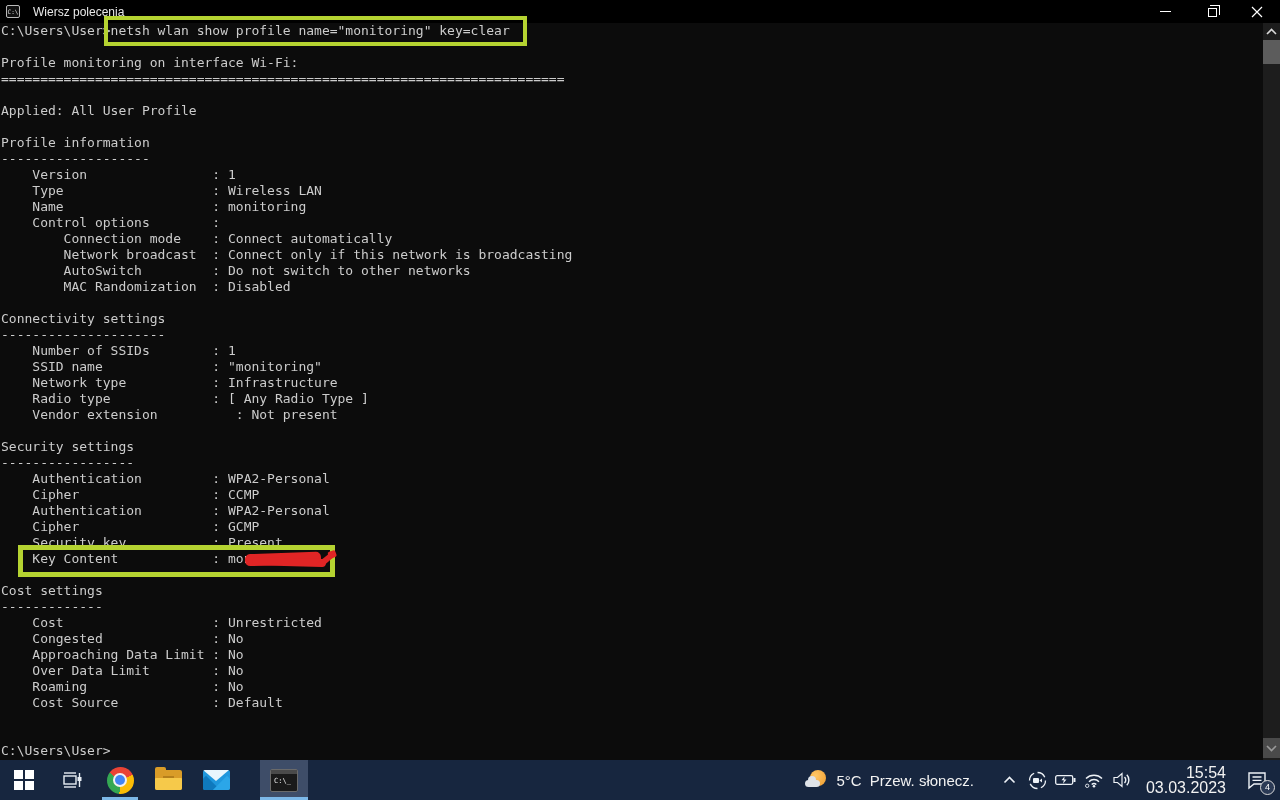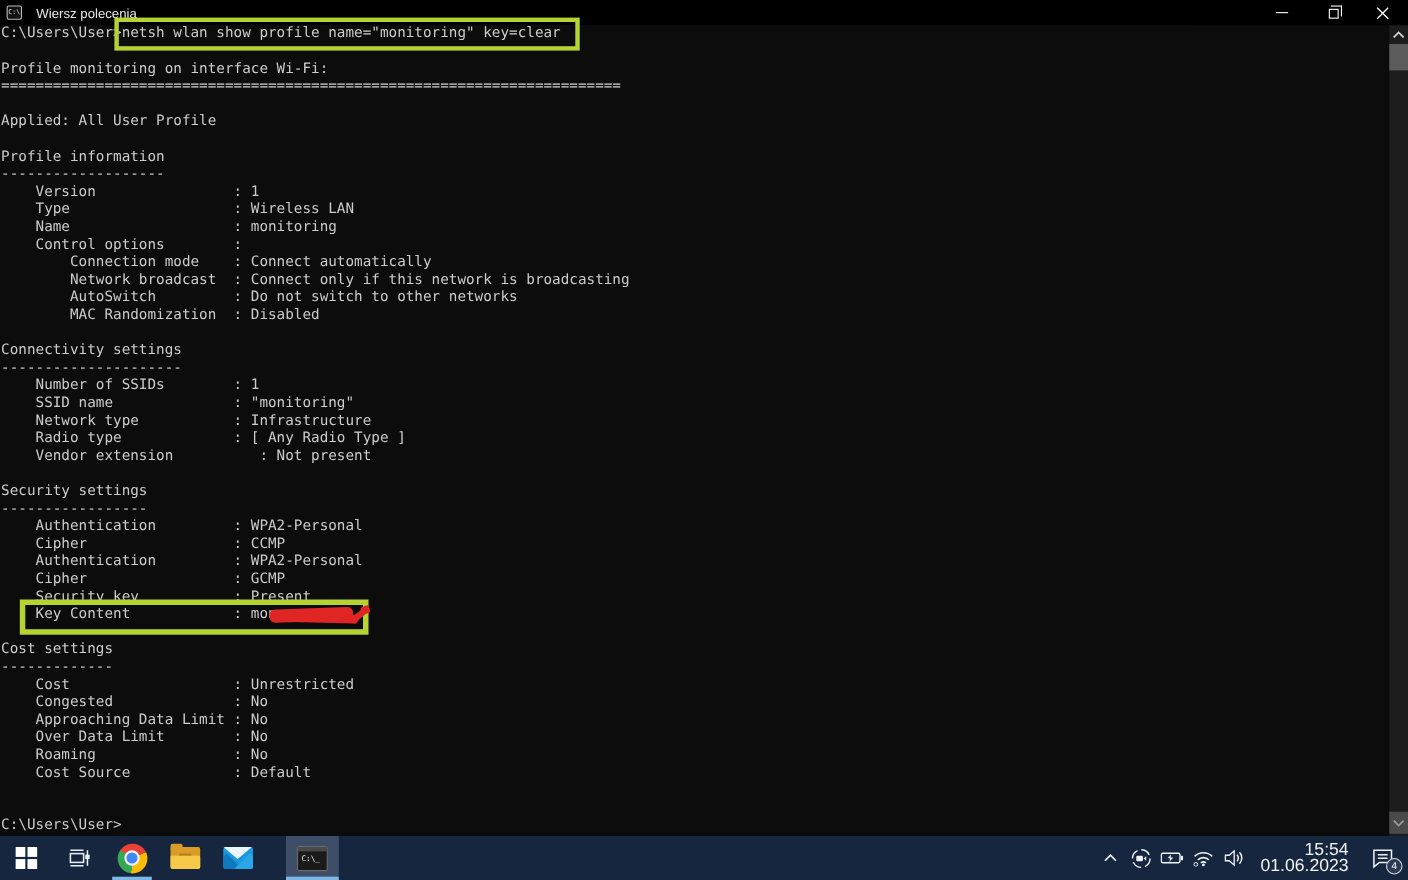--- a/index.html
+++ b/index.html
@@ -247,20 +247,28 @@
       <div class="tb-item active">
         <div class="cmdtile-icon">
           <div class="bar"></div>
           <span class="txt">C:\_</span>
         </div>
         <span class="underline"></span>
       </div>
     </div>
 
     <div class="tb-right">
+      <div class="weather">
+        <span class="weather-icon">
+          <span class="sun"></span>
+            <span class="cloud"></span>
+        </span>
+        <span>5°C</span>
+        <span>Przew. słonecz.</span>
+      </div>
 
       <div class="tray-icon">
         <svg class="glyph" width="13" height="8" viewBox="0 0 13 8">
             <path d="M1.5 6.5 L6.5 1.5 L11.5 6.5" stroke="#eef2f7" stroke-width="1.6" fill="none"></path>
           </svg>
       </div>
 
       <div class="tray-icon">
         <svg class="glyph" width="19" height="19" viewBox="0 0 19 19">
           <circle cx="9.5" cy="9.5" r="8" stroke="#eef2f7" stroke-width="1.3" fill="none" stroke-dasharray="9 3.5"></circle>
@@ -290,21 +298,21 @@
       <div class="tray-icon">
         <svg class="glyph" width="20" height="16" viewBox="0 0 20 16">
           <path d="M2 5.5 H5.5 L10 1.5 V14.5 L5.5 10.5 H2 Z" stroke="#eef2f7" stroke-width="1.2" fill="none"></path>
           <path d="M12.5 5 A 4.2 4.2 0 0 1 12.5 11" stroke="#eef2f7" stroke-width="1.4" fill="none"></path>
           <path d="M14.8 2.8 A 7.5 7.5 0 0 1 14.8 13.2" stroke="#eef2f7" stroke-width="1.4" fill="none"></path>
         </svg>
       </div>
 
       <div class="clock">
         <div>15:54</div>
-        <div>01.06.2023</div>
+        <div>03.03.2023</div>
       </div>
 
       <div class="action-center">
         <svg class="glyph" width="22" height="19" viewBox="0 0 22 19">
           <path d="M3 2 H19 V13 H8 L3 17 V13 Z" stroke="#eef2f7" stroke-width="1.4" fill="none"></path>
           <path d="M6.5 6 H15.5 M6.5 9.3 H15.5" stroke="#eef2f7" stroke-width="1.3" fill="none"></path>
         </svg>
         <span class="badge">4</span>
       </div>
     </div>

